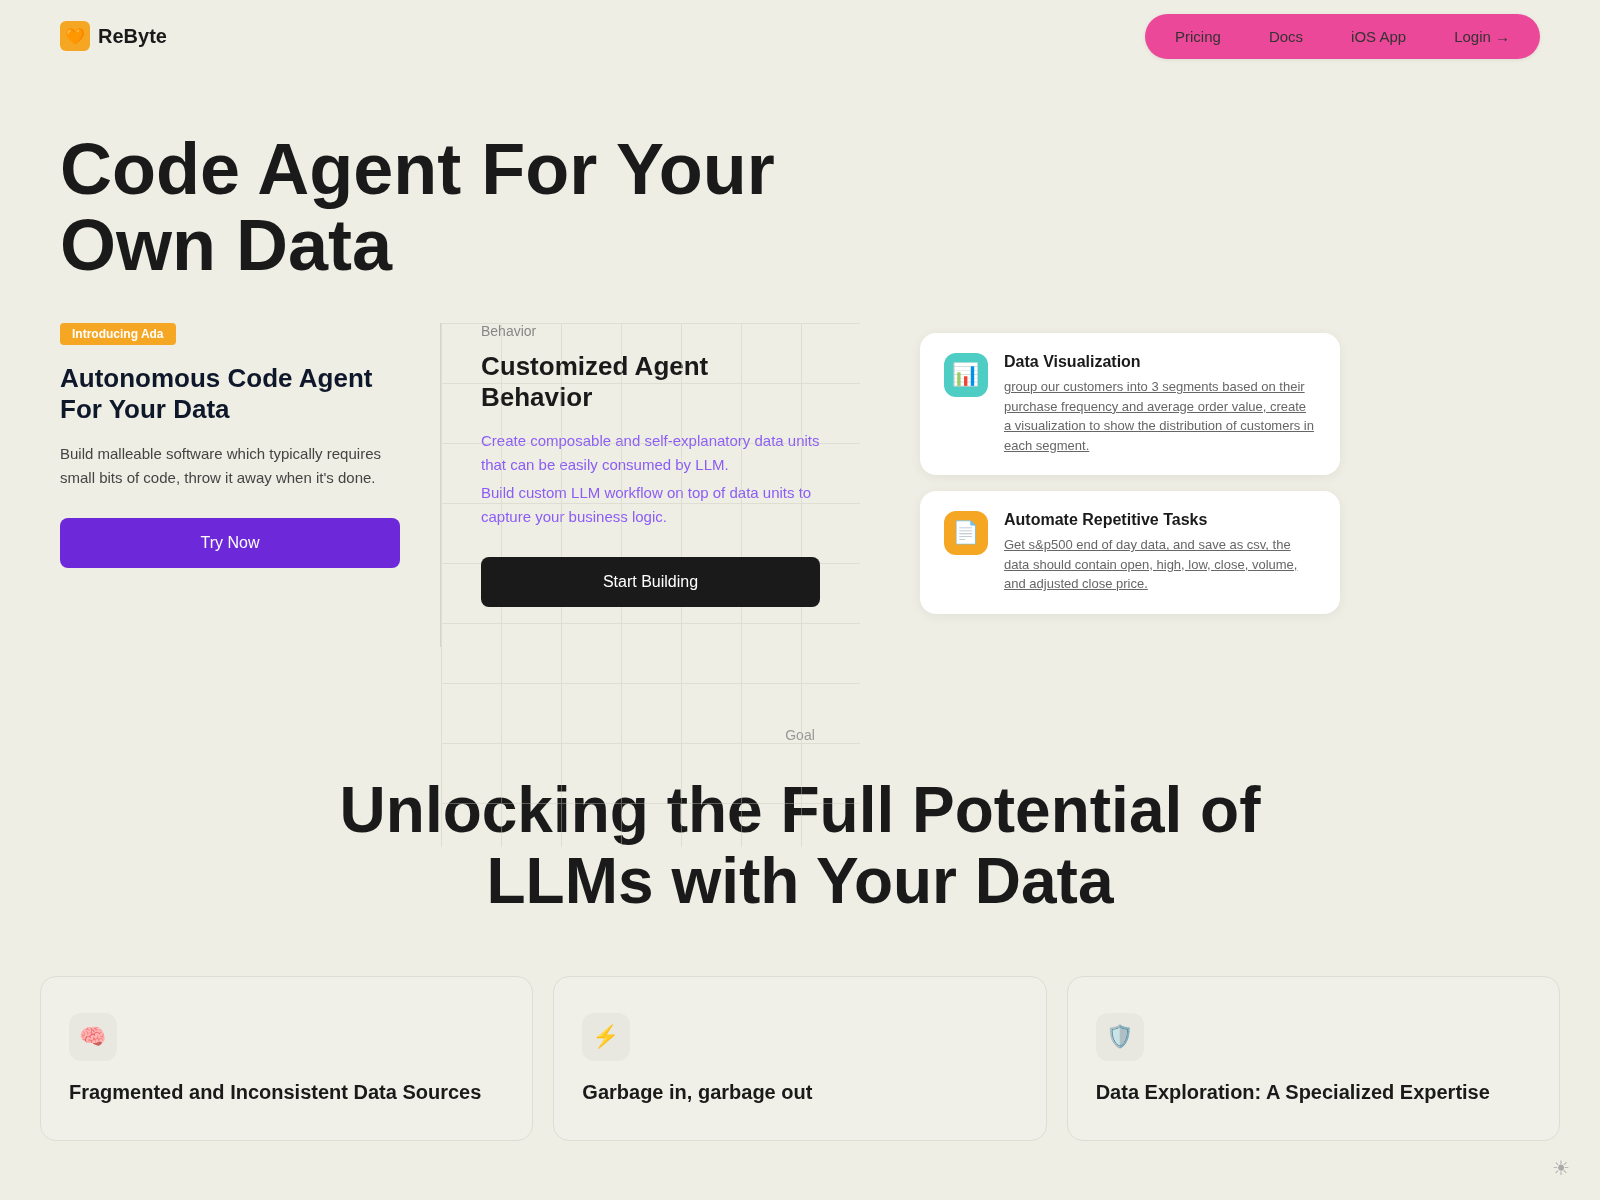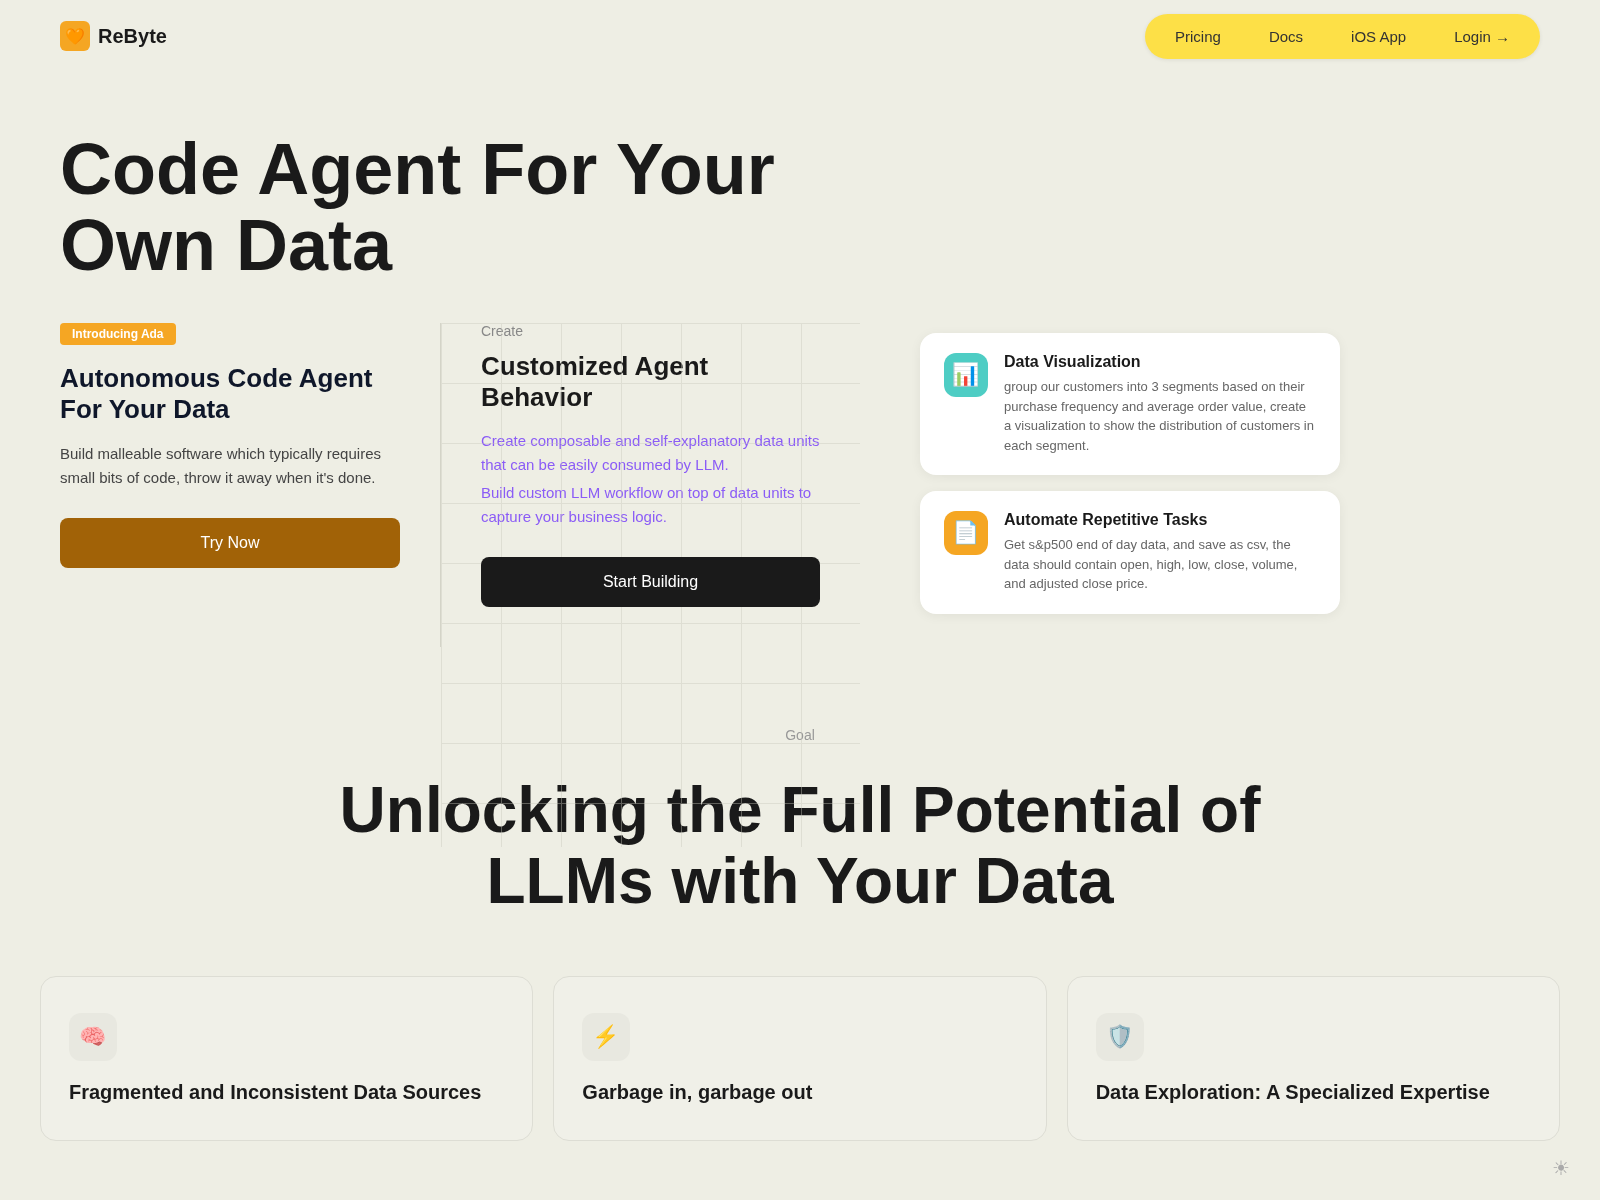--- a/index.html
+++ b/index.html
@@ -39,21 +39,21 @@
       display: flex;
       align-items: center;
       justify-content: center;
       font-size: 16px;
     }
 
     .nav-links {
       display: flex;
       align-items: center;
       gap: 8px;
-      background: #fde047;
+      background: #ec4899;
       border-radius: 50px;
       padding: 6px 10px;
       box-shadow: 0 1px 4px rgba(0,0,0,0.08);
     }
 
     .nav-link {
       padding: 8px 20px;
       border-radius: 50px;
       font-size: 15px;
       color: #333;
@@ -122,21 +122,21 @@
       font-size: 15px;
       color: #444;
       line-height: 1.6;
       margin-bottom: 8px;
     }
 
     .try-now-btn {
       display: block;
       width: 100%;
       padding: 16px 24px;
-      background: #a16207;
+      background: #6d28d9;
       color: white;
       border: none;
       border-radius: 8px;
       font-size: 16px;
       font-weight: 500;
       cursor: pointer;
       text-align: center;
       margin-top: 28px;
     }
 
@@ -244,20 +244,21 @@
       font-size: 16px;
       font-weight: 700;
       color: #1a1a1a;
       margin-bottom: 6px;
     }
 
     .feature-card-desc {
       font-size: 13px;
       color: #666;
       line-height: 1.5;
+      text-decoration: underline;
     }
 
     
     .goal-section {
       text-align: center;
       padding: 80px 60px 60px;
     }
 
     .goal-label {
       font-size: 14px;
@@ -340,21 +341,21 @@
 
     <div class="hero-left-card">
       <div class="intro-badge">Introducing Ada</div>
       <h2 class="card-title">Autonomous Code Agent For Your Data</h2>
       <p class="card-desc">Build malleable software which typically requires small bits of code, throw it away when it's done.</p>
       <button class="try-now-btn">Try Now</button>
     </div>
 
     <div class="hero-middle-card">
       <div class="grid-bg"></div>
-      <p class="builder-label">Create</p>
+      <p class="builder-label">Behavior</p>
       <h2 class="middle-title">Customized Agent Behavior</h2>
       <p class="middle-desc">Create composable and self-explanatory data units that can be easily consumed by LLM.</p>
       <p class="middle-desc">Build custom LLM workflow on top of data units to capture your business logic.</p>
       <button class="start-building-btn">Start Building</button>
     </div>
 
     <div class="hero-right-cards">
       <div class="feature-card">
         <div class="feature-icon teal">📊</div>
         <div class="feature-card-content">

